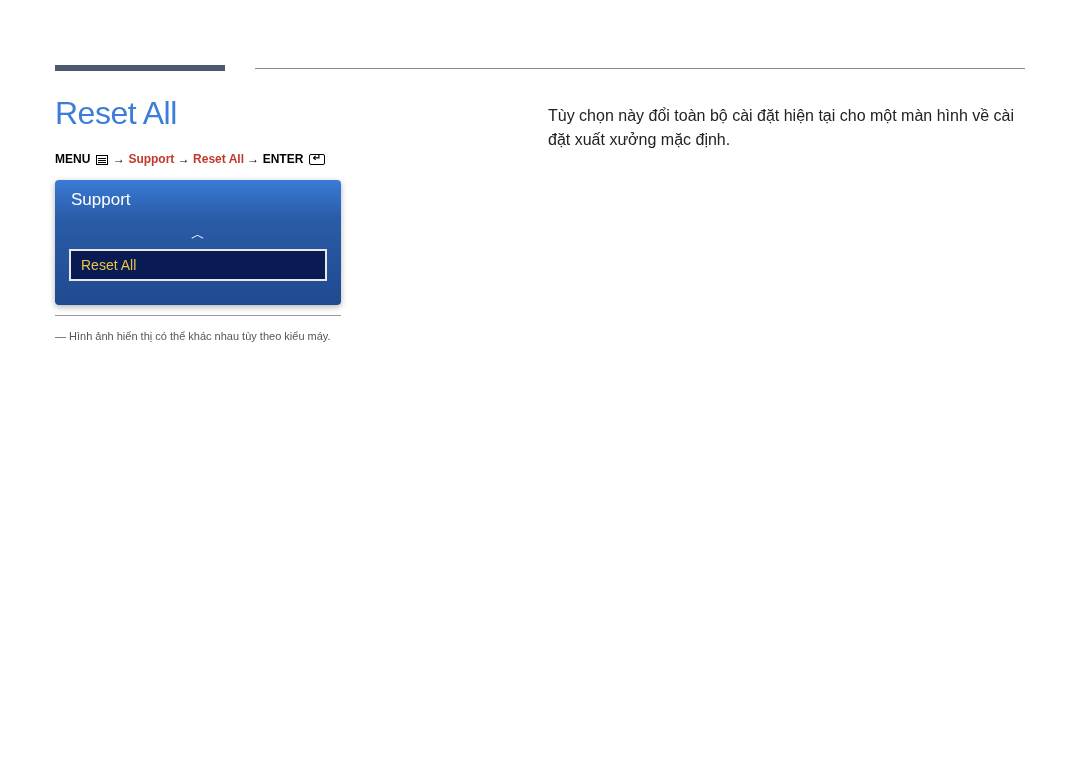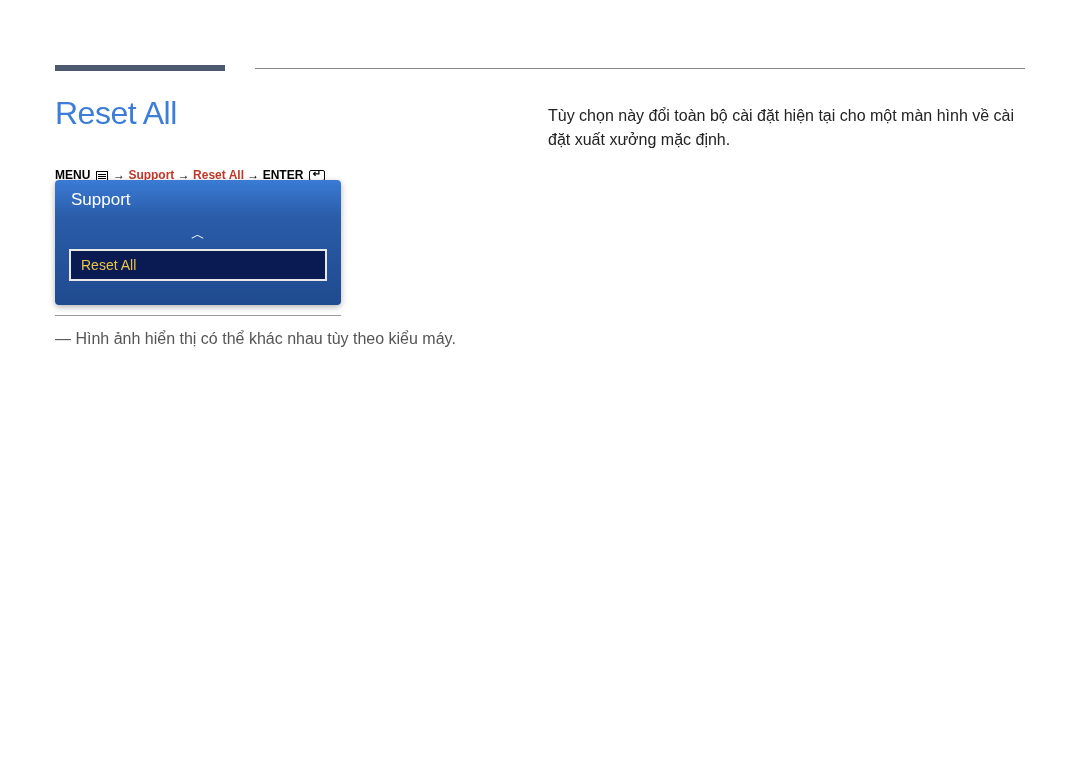--- a/index.html
+++ b/index.html
@@ -34,21 +34,21 @@
       position: absolute;
       top: 95px;
       left: 55px;
       font-size: 32px;
       font-weight: 400;
       color: #3b7dd8;
       letter-spacing: -0.5px;
     }
     .breadcrumb {
       position: absolute;
-      top: 168px;
+      top: 152px;
       left: 55px;
       font-size: 12px;
       font-weight: bold;
       color: #000;
     }
     .breadcrumb .accent {
       color: #c0392b;
     }
     .menu-icon {
       display: inline-block;
@@ -124,21 +124,21 @@
       top: 315px;
       left: 55px;
       width: 286px;
       height: 1px;
       background: #999;
     }
     .footnote {
       position: absolute;
       top: 330px;
       left: 55px;
-      font-size: 16px;
+      font-size: 11px;
       color: #555;
     }
     .description {
       position: absolute;
       top: 104px;
       left: 548px;
       right: 65px;
       font-size: 16px;
       color: #222;
       line-height: 1.5;

